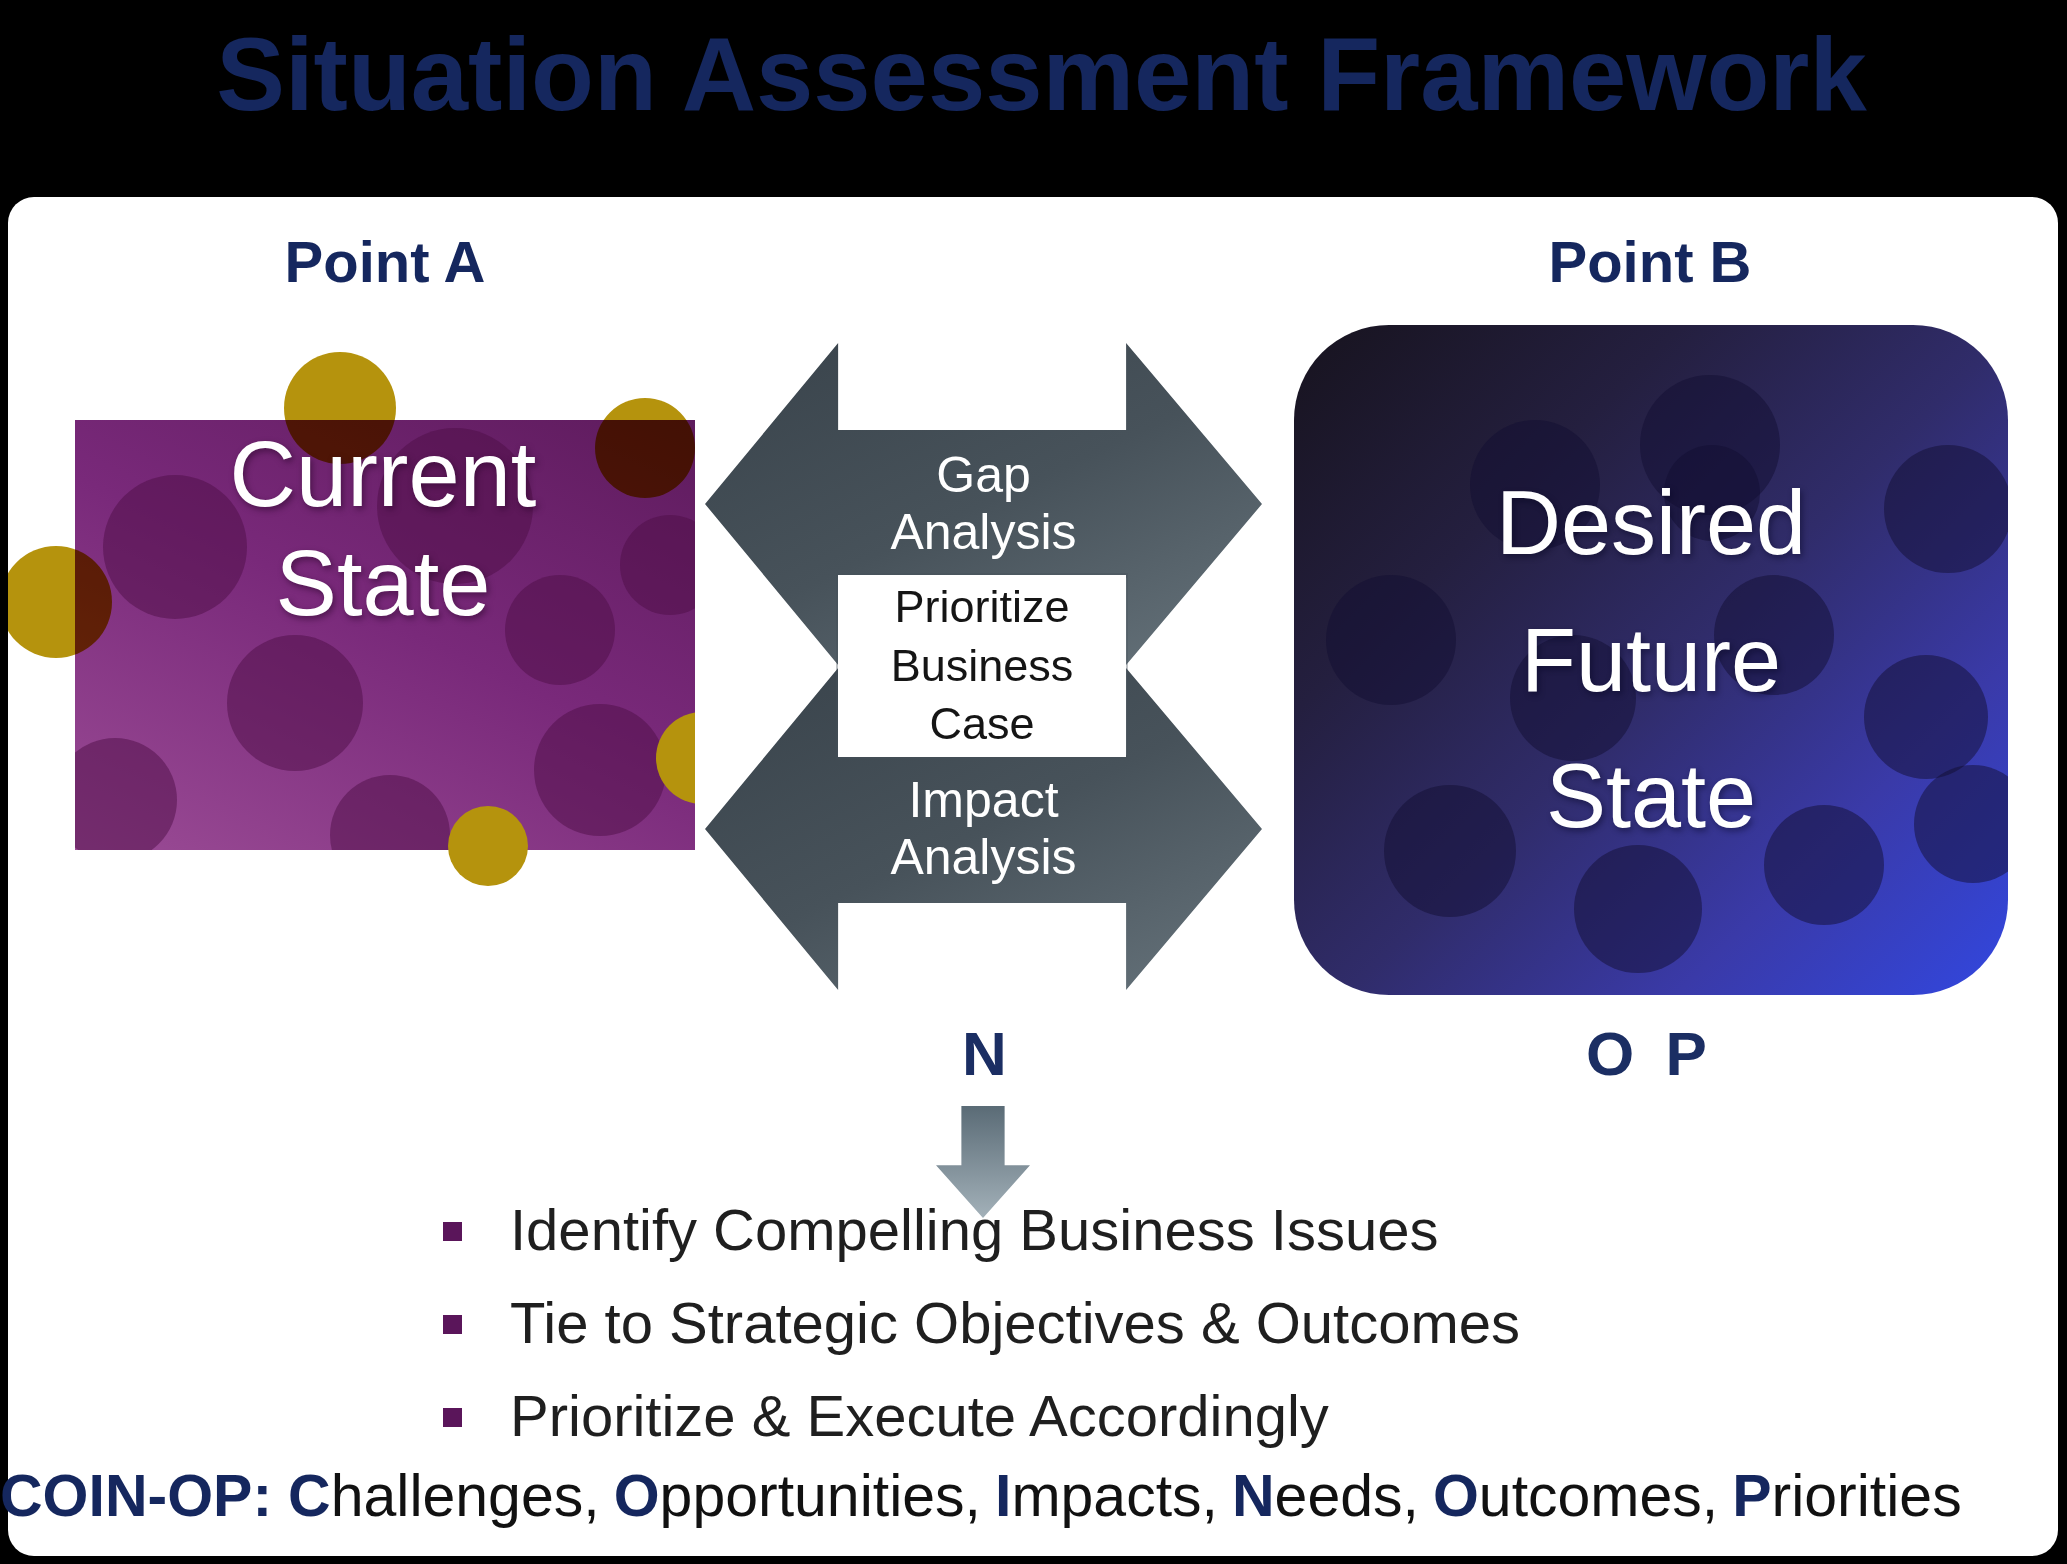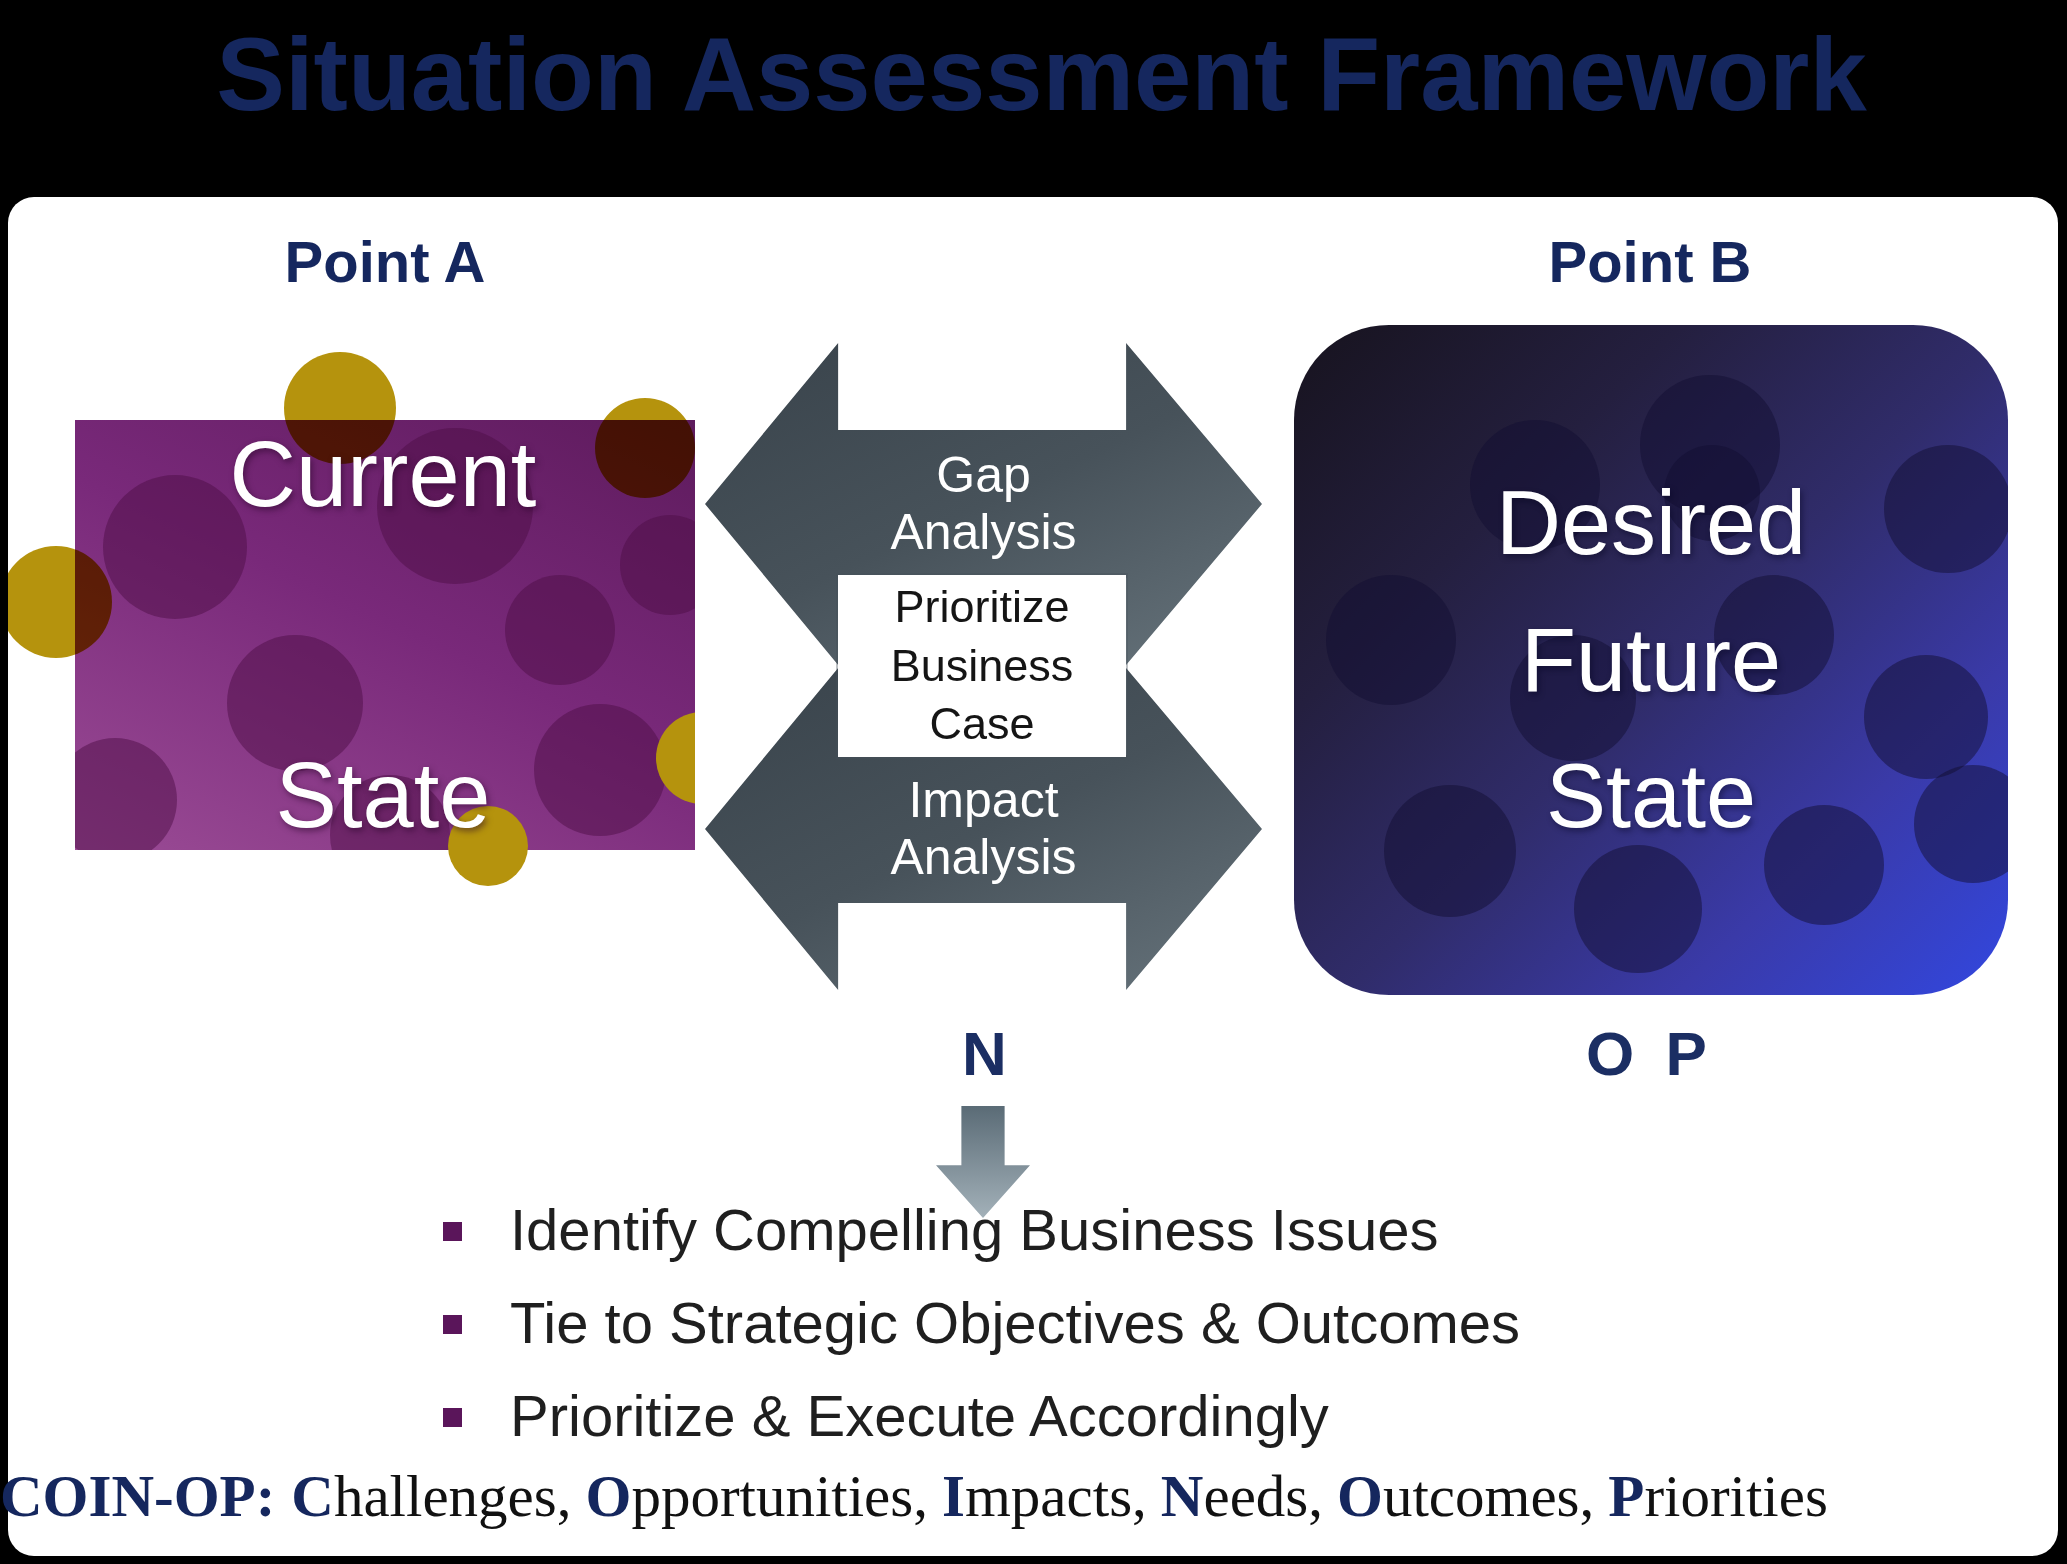--- a/index.html
+++ b/index.html
@@ -32,21 +32,21 @@
   .point-b{left:1460px;}
 
   
   .cs-box{
     position:absolute;left:75px;top:420px;width:620px;height:430px;
     background:linear-gradient(205deg,#5e1b5d 0%,#79297a 48%,#9a4b95 100%);
     overflow:hidden;
   }
   .cs-text{
     position:absolute;left:75px;top:420px;width:616px;height:430px;
-    display:flex;flex-direction:column;justify-content:space-between;align-items:center;
+    display:flex;flex-direction:column;justify-content:flex-start;align-items:center;
     color:#fff;font-size:92px;line-height:1.18;font-weight:400;
     text-shadow:2px 3px 6px rgba(40,5,40,.55);
   }
   .circle{position:absolute;border-radius:50%;}
   .dark-purple{background:rgba(77,13,70,0.5);}
   .gold{background:var(--gold);}
   .blend{mix-blend-mode:multiply;}
   .desired-circle{background:rgba(17,13,49,0.5);}
 
   
@@ -101,21 +101,21 @@
   .bullet-row{display:flex;align-items:flex-start;height:93px;}
   .bullet-sq{
     width:19px;height:19px;background:var(--bullet-purple);
     margin-top:26px;margin-right:48px;flex:0 0 auto;
   }
   .bullet-text{font-size:58px;color:var(--body-text);white-space:nowrap;}
 
   
   .coinop{
     position:absolute;left:0;top:1462px;width:1661px;text-align:center;
-    font-size:59px;color:#111;white-space:nowrap;font-family:Liberation Serif, serif;
+    font-size:59px;color:#111;white-space:nowrap;
   }
   .coinop b{color:var(--navy);font-weight:700;}
   .coinop .seg{margin-right:14px;}
   .coinop .prefix{margin-right:16px;}
 </style>
 </head>
 <body>
 
 <div class="stage">
 

